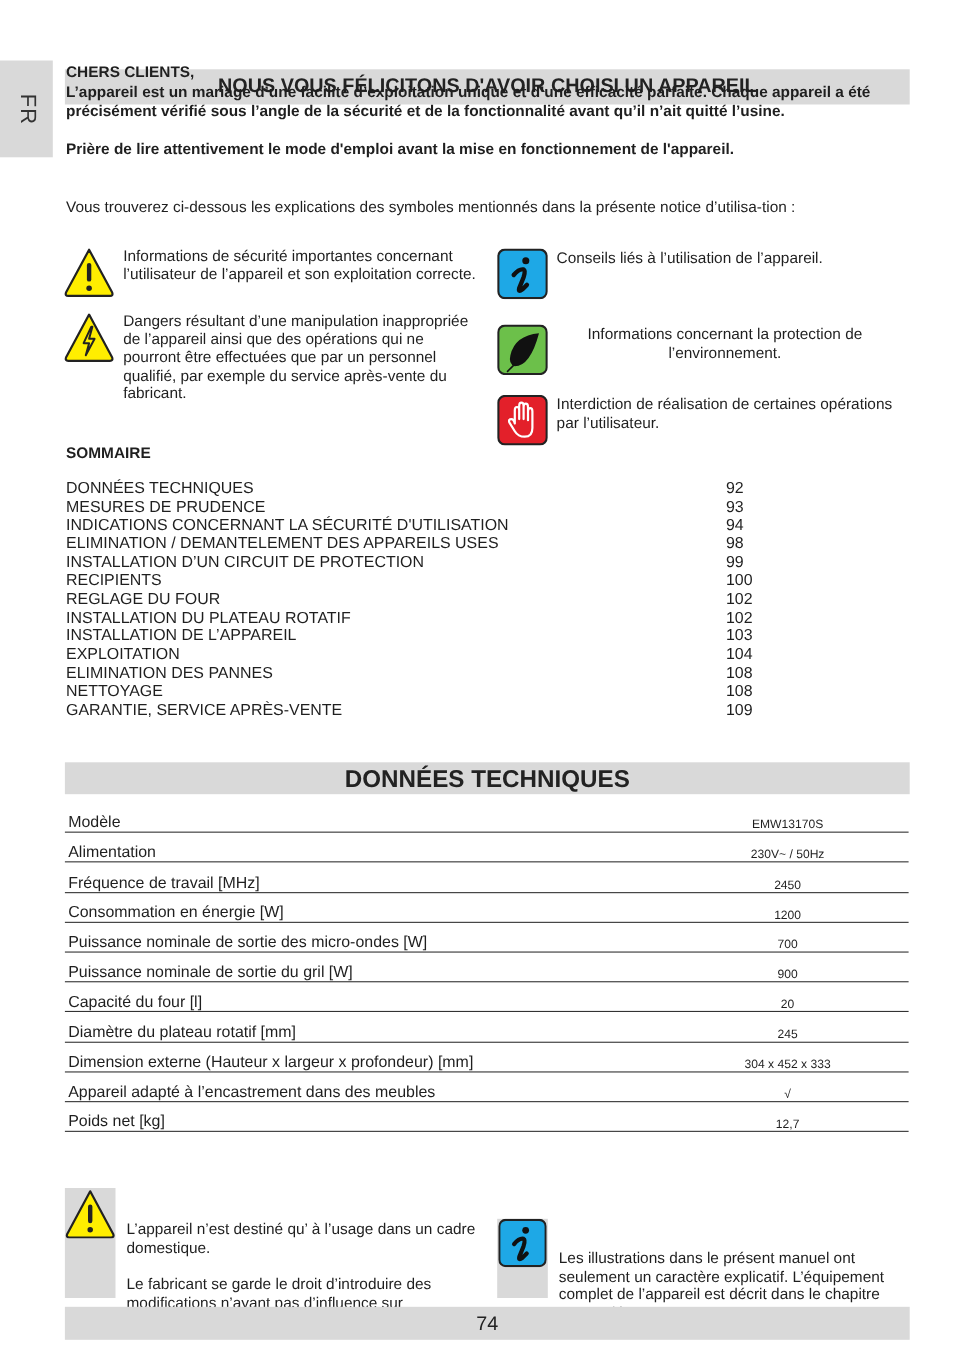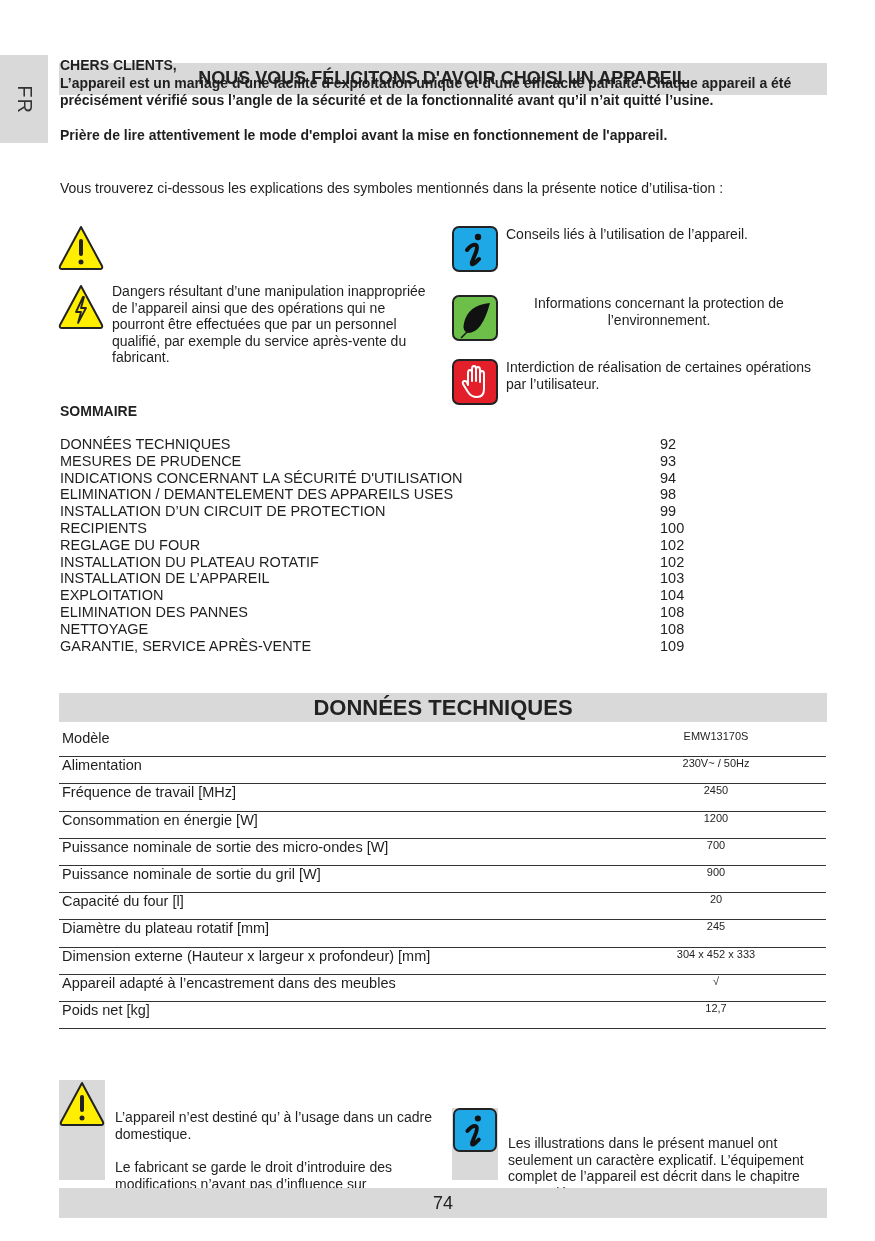--- a/index.html
+++ b/index.html
@@ -22,21 +22,21 @@
   .sym { position: absolute; display: flex; align-items: flex-start; }
   .sym .ico { width: 46px; height: 46px; flex: none; }
   .sym .txt { font-size: 14px; line-height: 16.5px; margin-left: 8px; }
 
   .sommaire-title { position: absolute; left: 60px; top: 403px; font-size: 14px; font-weight: bold; }
   .toc { position: absolute; left: 60px; top: 436px; width: 640px; font-size: 14.5px; line-height: 16.8px; }
   .toc-row { display: flex; justify-content: space-between; }
   .toc-row .pg { width: 40px; text-align: left; }
 
   .specs { position: absolute; left: 59px; top: 730px; width: 767px; }
-  .spec-row { display: flex; height: 27.2px; align-items: flex-start; border-bottom: 1.2px solid #333; }
+  .spec-row { display: flex; height: 27.2px; align-items: flex-end; border-bottom: 1.2px solid #333; }
   .spec-row .lbl { flex: 1; font-size: 14.5px; padding-left: 3px; }
   .spec-row .val { width: 220px; text-align: center; font-size: 11px; }
 
   .note-block { position: absolute; display: flex; }
   .note-block .side { width: 46px; background: #d9d9d9; flex: none; position: relative; }
   .note-block .txt { font-size: 14px; line-height: 16.5px; padding-left: 10px; margin-top: 27px; }
   .note-block .txt p + p { margin-top: 17px; }
 </style>
 </head>
 <body>
@@ -53,20 +53,21 @@
   <p class="gap">Prière de lire attentivement le mode d'emploi avant la mise en fonctionnement de l'appareil.</p>
 </div>
 <div class="explain">Vous trouverez ci-dessous les explications des symboles mentionnés dans la présente notice d’utilisa-tion :</div>
 
 <div class="sym" style="left:58px; top:224px; width:375px;">
   <svg class="ico" viewBox="0 0 46 46">
     <path d="M23 3 L44 42 Q45 45 42 45 L4 45 Q1 45 2 42 Z" fill="#ffee00" stroke="#222" stroke-width="2" stroke-linejoin="round"></path>
     <rect x="21" y="15" width="4" height="17" rx="2" fill="#222"></rect>
     <circle cx="23" cy="38" r="2.5" fill="#222"></circle>
   </svg>
+  <div class="txt">Informations de sécurité importantes concernant l’utilisateur de l’appareil et son exploitation correcte.</div>
 </div>
 
 <div class="sym" style="left:58px; top:283px; width:378px;">
   <svg class="ico" viewBox="0 0 46 46">
     <path d="M23 3 L44 42 Q45 45 42 45 L4 45 Q1 45 2 42 Z" fill="#ffee00" stroke="#222" stroke-width="2" stroke-linejoin="round"></path>
     <path d="M25 14 L18 29 L23 29 L20 40 L28 25 L23 25 L26 14 Z" fill="none" stroke="#222" stroke-width="1.8" stroke-linejoin="round"></path>
   </svg>
   <div class="txt">Dangers résultant d’une manipulation inappropriée de l’appareil ainsi que des opérations qui ne pourront être effectuées que par un personnel qualifié, par exemple du service après-vente du fabricant.</div>
 </div>
 

